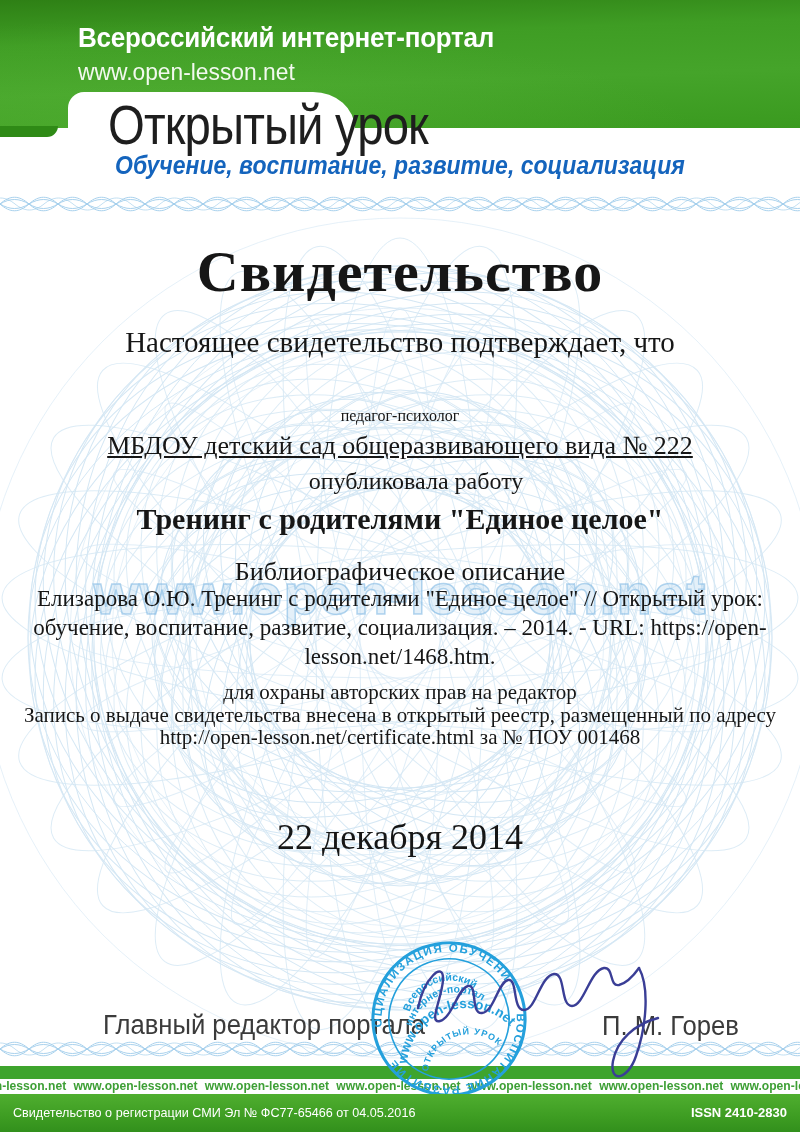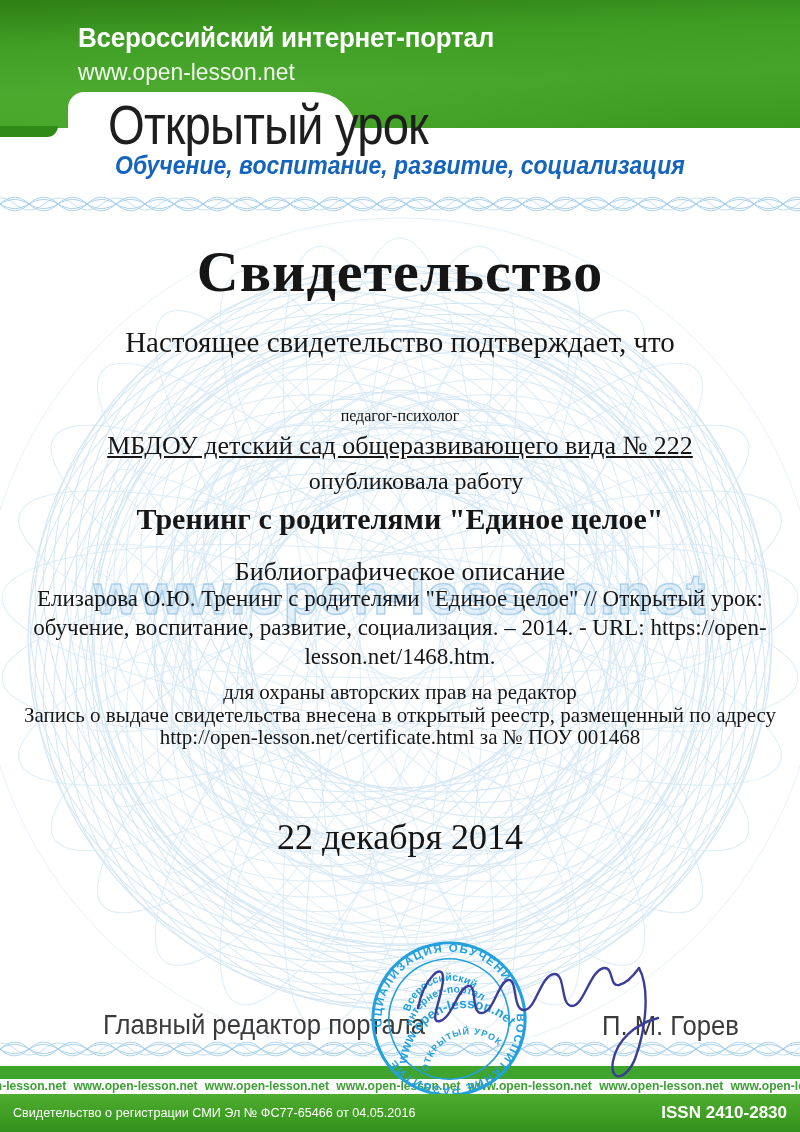--- a/index.html
+++ b/index.html
@@ -55,21 +55,21 @@
   
   .footer-bar-top{left:0;top:1066px;width:800px;height:13px;background:#3ea42d;z-index:4;}
   .footer-url-strip{left:0;top:1079px;width:800px;height:15px;background:#fefefe;overflow:hidden;z-index:4;}
   .footer-url-strip span{position:absolute;left:-58px;top:0;line-height:15px;font-size:12.5px;
     font-weight:700;color:#3d9f35;white-space:nowrap;letter-spacing:0;word-spacing:4px;
     transform:scaleX(.97);transform-origin:left top;}
   .footer-bottom-bar{left:0;top:1094px;width:800px;height:43px;
     background:linear-gradient(180deg,#4fae2f 0%, #3d9c22 55%, #2e8b1a 100%);z-index:7;}
   .footer-reg{position:absolute;left:13px;top:0;line-height:38px;color:#ffffff;font-size:13px;
     transform:scaleX(.97);transform-origin:left top;}
-  .footer-issn{position:absolute;right:13px;top:0;line-height:38px;color:#ffffff;font-size:17px;font-weight:700;}
+  .footer-issn{position:absolute;right:13px;top:0;line-height:38px;color:#ffffff;font-size:13px;font-weight:700;}
 </style>
 </head>
 <body>
 
 <div class="page">
 
   <div class="abs header-band"></div>
   <div class="abs header-tab"></div>
   <div class="abs brand-banner"></div>
   <div class="abs portal-title">Всероссийский интернет-портал</div>

